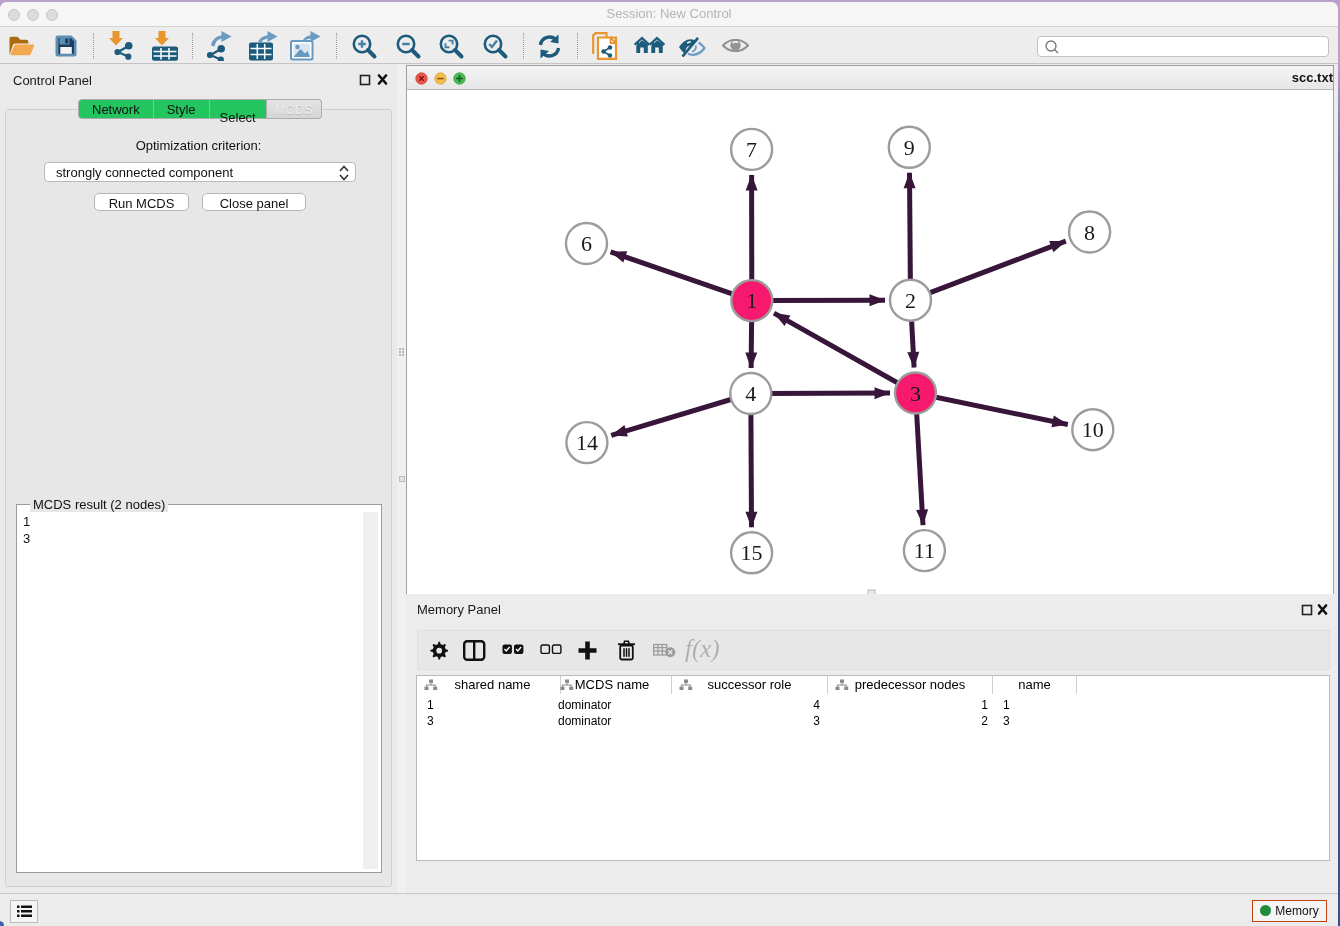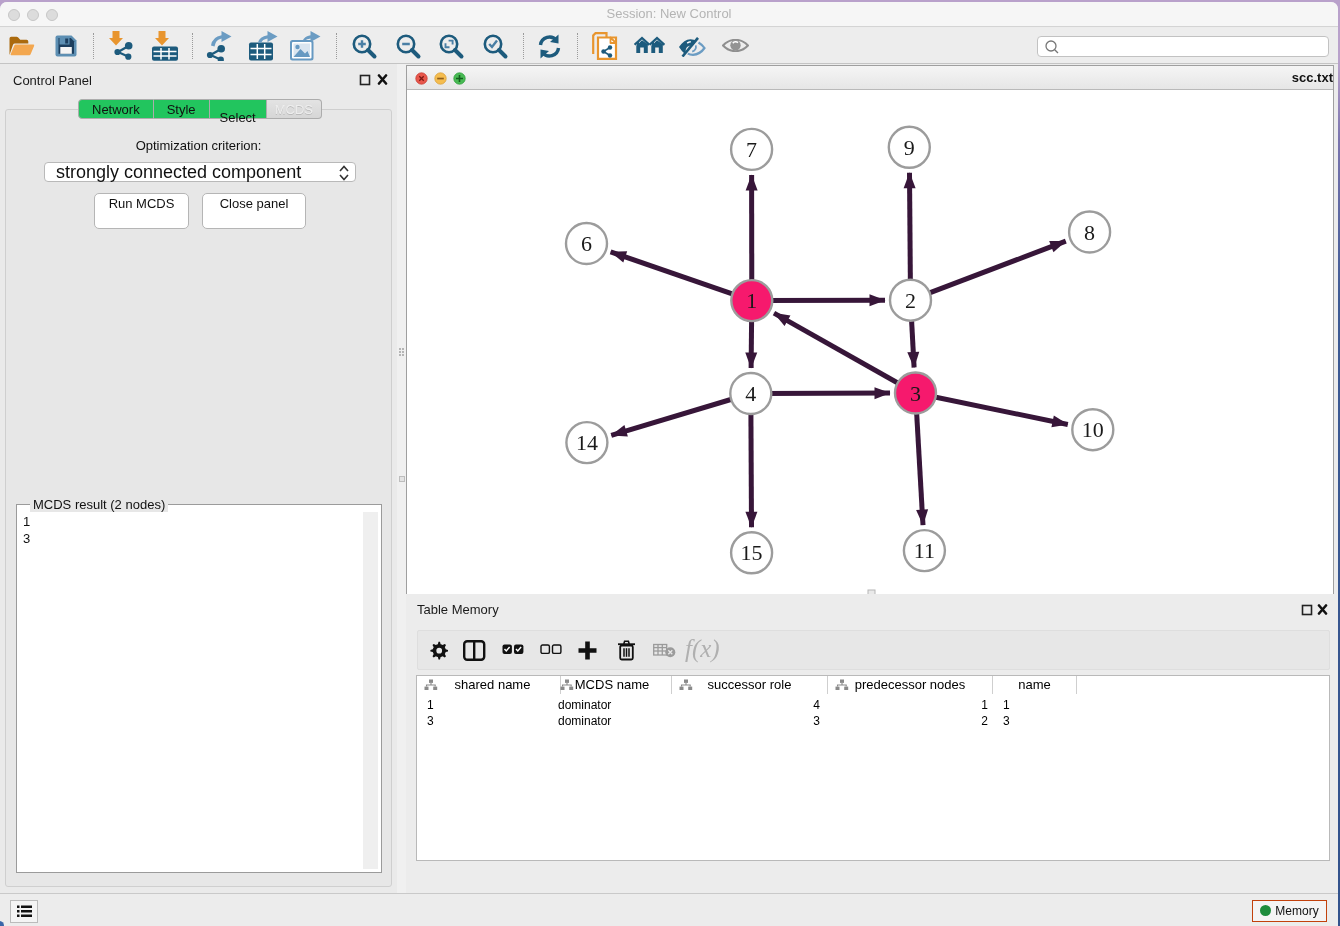--- a/index.html
+++ b/index.html
@@ -27,23 +27,23 @@
 #cp-tabs{position:absolute;left:78px;top:35px;height:20px;font-size:13px;}
 .cptab{float:left;height:20px;line-height:19px;padding:0 13px;background:#22c55e;
  border:1px solid #acacac;border-left:none;color:#111;}
 .cptab.first{border-left:1px solid #acacac;border-radius:4px 0 0 4px;}
 .cptab.sel{background:linear-gradient(#e3e3e3,#d6d6d6);color:#eeeeee;
  border-radius:0 4px 4px 0;text-shadow:0 1px 0 #bbb;}
 #cp-content{position:absolute;left:5px;top:45px;width:387px;height:778px;
  background:#e7e7e7;border:1px solid #cfcfcf;border-radius:3px;}
 #opt-label{position:absolute;left:0;top:74px;width:100%;text-align:center;font-size:13px;color:#111;}
 #opt-select{position:absolute;left:44px;top:98px;width:312px;height:20px;background:#fff;
- border:1px solid #b9b9b9;border-radius:4px;font-size:18px;color:#111;line-height:19px;
+ border:1px solid #b9b9b9;border-radius:4px;font-size:13px;color:#111;line-height:19px;
  padding-left:11px;}
-.btn{position:absolute;height:36px;background:#fff;border:1px solid #b5b5b5;border-radius:5px;
+.btn{position:absolute;height:18px;background:#fff;border:1px solid #b5b5b5;border-radius:5px;
  font-size:13px;color:#111;text-align:center;line-height:19px;}
 #mcds-box{position:absolute;left:16px;top:440px;width:366px;height:369px;
  border:1px solid #9b9b9b;background:#fff;}
 #mcds-legend{position:absolute;left:13px;top:-8px;background:#e7e7e7;padding:0 3px;
  font-size:13px;color:#111;}
 #mcds-text{position:absolute;left:1px;top:8px;font-size:13px;color:#111;line-height:17px;
  padding-left:5px;}
 #mcds-scroll{position:absolute;right:3px;top:7px;width:15px;height:357px;background:#efefef;}
 
 #vsplit{position:absolute;left:397px;top:62px;width:9px;height:829px;background:#f0f0f0;}
@@ -366,21 +366,21 @@
   </svg>
   <svg width="9" height="8" style="position:absolute;left:460px;top:498px">
           <g fill="#c9c9c9">
             <rect x="1" y="1" width="7" height="6" fill="#e9e9e9" stroke="#b5b5b5" stroke-width="1"></rect>
           </g>
         </svg>
   </div>
 </div>
 
 <div id="tpanel">
-  <div id="tp-title">Table Memory</div>
+  <div id="tp-title">Memory Panel</div>
   <svg width="30" height="14" style="position:absolute;left:895px;top:10px">
     <rect x="1.5" y="1.5" width="9" height="9" fill="none" stroke="#222" stroke-width="1.6"></rect>
     <path d="M18 1.5 L25 9.5 M25 1.5 L18 9.5" stroke="#111" stroke-width="2.6" stroke-linecap="round"></path>
   </svg>
   <div id="tp-toolbar">
     <svg style="position:absolute;left:11px;top:10px" width="19" height="19" viewBox="0 0 19 19">
       <path fill="#111" d="M9.5 0.8 L11 0.8 L11.6 3.2 A6.6 6.6 0 0 1 13.6 4.1 L15.8 2.9 L17 4.1 L15.8 6.3 A6.6 6.6 0 0 1 16.7 8.3 L19 8.9 L19 10.4 L16.7 11 A6.6 6.6 0 0 1 15.8 13 L17 15.2 L15.8 16.4 L13.6 15.2 A6.6 6.6 0 0 1 11.6 16.1 L11 18.5 L9.5 18.5 L8.9 16.1 A6.6 6.6 0 0 1 6.9 15.2 L4.7 16.4 L3.5 15.2 L4.7 13 A6.6 6.6 0 0 1 3.8 11 L1.4 10.4 L1.4 8.9 L3.8 8.3 A6.6 6.6 0 0 1 4.7 6.3 L3.5 4.1 L4.7 2.9 L6.9 4.1 A6.6 6.6 0 0 1 8.9 3.2 Z M10.2 6.8 A2.85 2.85 0 1 0 10.2 12.5 A2.85 2.85 0 1 0 10.2 6.8 Z"></path>
     </svg>
     <svg style="position:absolute;left:45px;top:9px" width="23" height="21">
       <rect x="1.2" y="1.2" width="20" height="18.5" rx="3" fill="none" stroke="#111" stroke-width="2.4"></rect>

